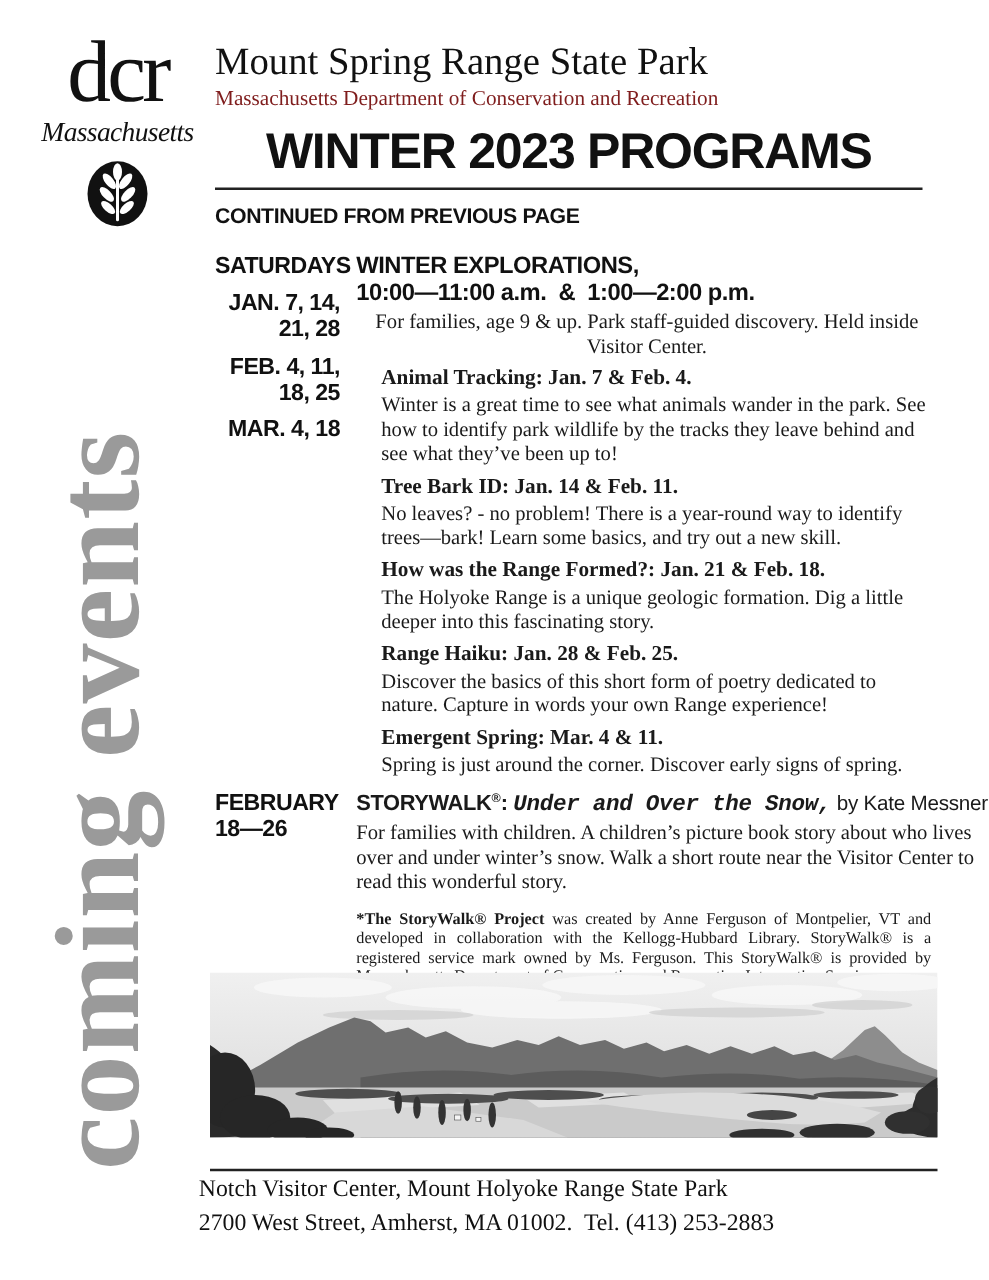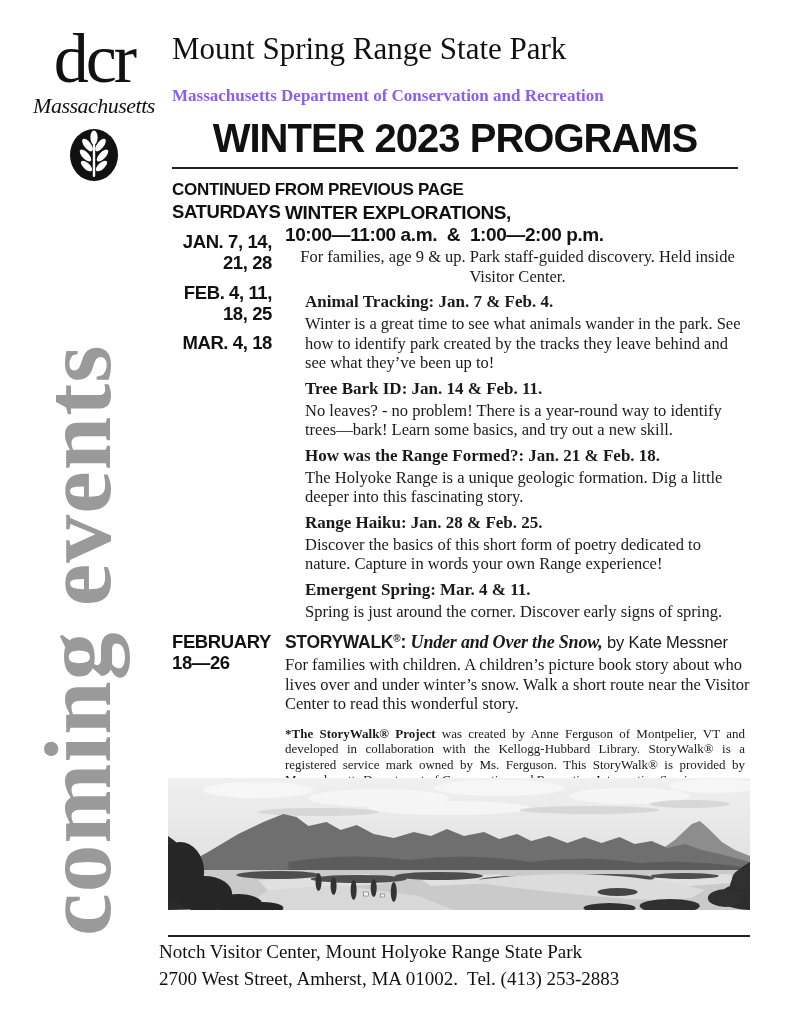--- a/index.html
+++ b/index.html
@@ -16,21 +16,21 @@
   
   .vertical-label {
     position:absolute; left:22px; top:936px; width:720px;
     transform:rotate(-90deg); transform-origin:0 0;
     font-family:"Liberation Serif", serif; font-weight:bold;
     font-size:96px; letter-spacing:1px; color:#9a9a9a; white-space:nowrap;
   }
   
   .header { position:absolute; left:172px; top:33px; width:566px; }
   .park-title { font-size:31px; line-height:1.05; color:#111; }
-  .dept-sub { font-size:17px; margin-top:20px; color:#8b5cf6;font-weight:bold; }
+  .dept-sub { font-size:17px; margin-top:3px; color:#7f1d1d; }
   .season-title {
     font-family:"Liberation Sans", sans-serif; font-weight:bold;
     font-size:40px; letter-spacing:-1px; margin-top:10px; color:#111;text-align:center;
   }
   .header-rule { border:none; border-top:2px solid #222; margin:6px 0 0 0; width:566px; }
   .continued {
     font-family:"Liberation Sans", sans-serif; font-weight:bold;
     font-size:17px; letter-spacing:-0.3px; margin-top:11px; color:#111;
   }
   
@@ -50,21 +50,21 @@
   }
   .ws-pre { white-space:pre; }
   .body { font-size:16.5px; line-height:1.18; margin:2px 0 0 0; }
   .intro { margin-bottom:5px;text-align:center; }
   .program { margin-left:20px; margin-top:6px; }
   .ptitle { font-weight:bold; font-size:17px; line-height:1.18; }
   
   .sw-line { white-space:nowrap; }
   .sw-name { font-family:"Liberation Sans", sans-serif; font-weight:bold; font-size:17.5px; letter-spacing:-0.3px; }
   .sw-mark { font-family:"Liberation Sans", sans-serif; font-weight:bold; font-size:10px; vertical-align:super; }
-  .sw-book { font-family:Liberation Serif, serif; font-weight:bold; font-style:italic; font-size:18px; letter-spacing:-0.2px;text-align:center; }
+  .sw-book { font-family:Liberation Mono, monospace; font-weight:bold; font-style:italic; font-size:18px; letter-spacing:-0.2px;text-align:center; }
   .sw-by  { font-family:"Liberation Sans", sans-serif; font-size:16.5px; letter-spacing:-0.2px; }
   .footnote { width:460px; font-size:13px; line-height:1.2; margin:12px 0 0 0; text-align:justify; }
   .fn-bold { font-weight:bold; }
   
   .photo { position:absolute; left:168px; top:778px; width:582px; height:132px; }
   .footer-rule { position:absolute; left:168px; top:927px; width:582px; border:none; border-top:2px solid #222; }
   .footer { position:absolute; left:159px; top:939px; font-size:19px; line-height:1.42; color:#111; }
 </style>
 </head>
 <body>
@@ -108,21 +108,21 @@
         <div class="dgroup">FEB. 4, 11, 18, 25</div>
         <div class="dgroup">MAR. 4, 18</div>
       </div>
       <div class="txt">
         <div class="evt-title">WINTER EXPLORATIONS,</div>
         <div class="evt-times ws-pre">10:00—11:00 a.m.  &amp;  1:00—2:00 p.m.</div>
         <p class="body intro">For families, age 9 &amp; up. Park staff-guided discovery. Held inside Visitor Center.</p>
 
         <div class="program">
           <div class="ptitle">Animal Tracking: Jan. 7 &amp; Feb. 4.</div>
-          <p class="body">Winter is a great time to see what animals wander in the park. See how to identify park created by the tracks they leave behind and see what they’ve been up to!</p>
+          <p class="body">Winter is a great time to see what animals wander in the park. See how to identify park wildlife by the tracks they leave behind and see what they’ve been up to!</p>
         </div>
         <div class="program">
           <div class="ptitle">Tree Bark ID: Jan. 14 &amp; Feb. 11.</div>
           <p class="body">No leaves? - no problem! There is a year-round way to identify trees—bark! Learn some basics, and try out a new skill.</p>
         </div>
         <div class="program">
           <div class="ptitle">How was the Range Formed?: Jan. 21 &amp; Feb. 18.</div>
           <p class="body">The Holyoke Range is a unique geologic formation. Dig a little deeper into this fascinating story.</p>
         </div>
         <div class="program">

